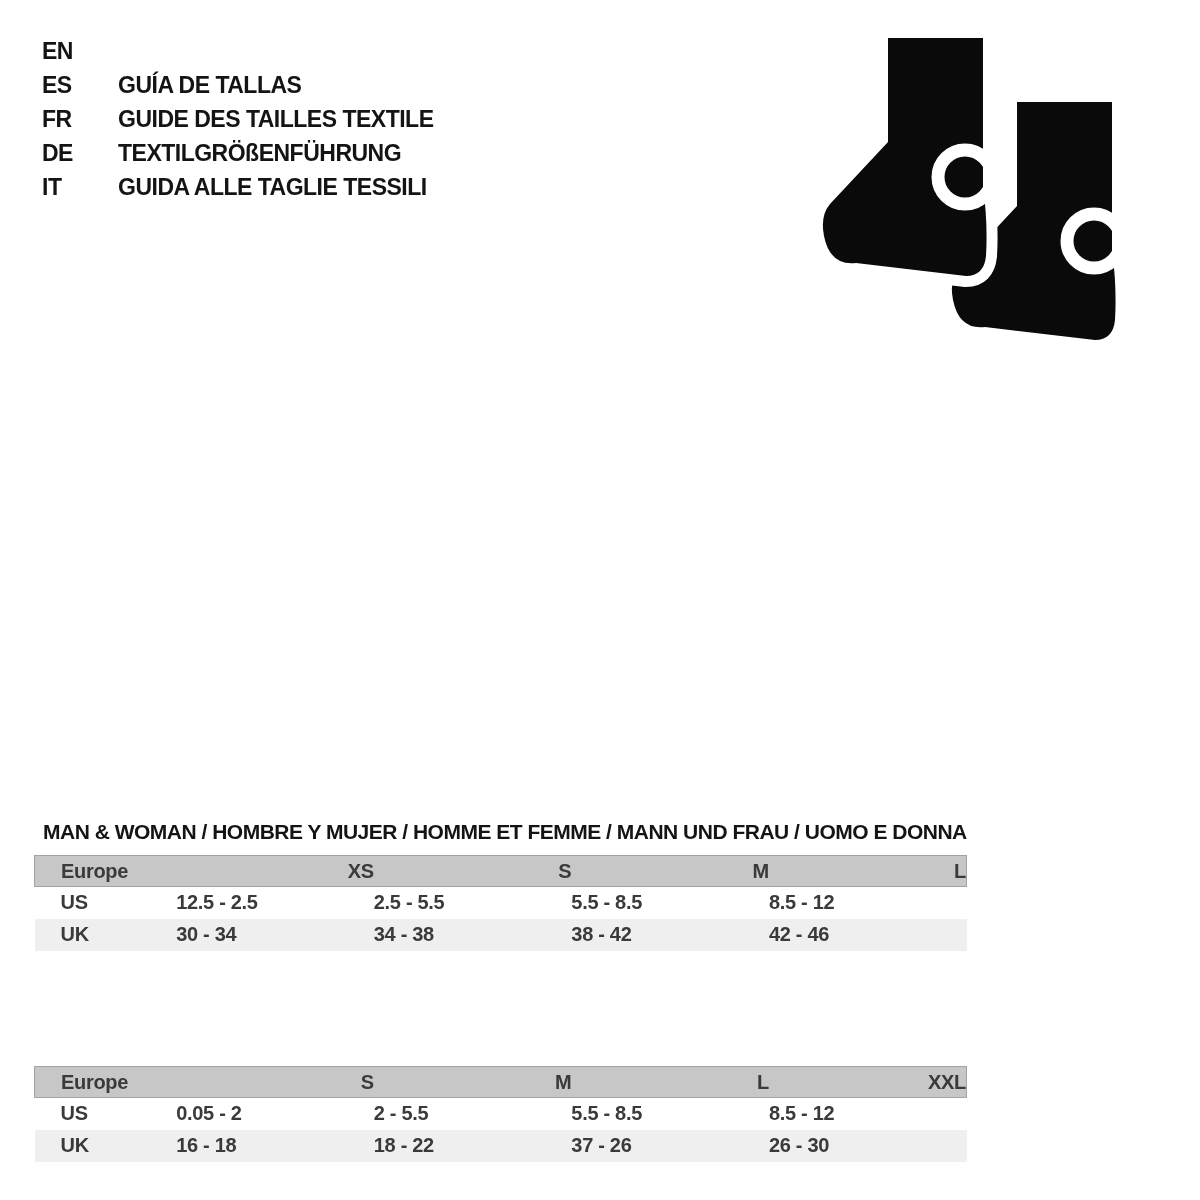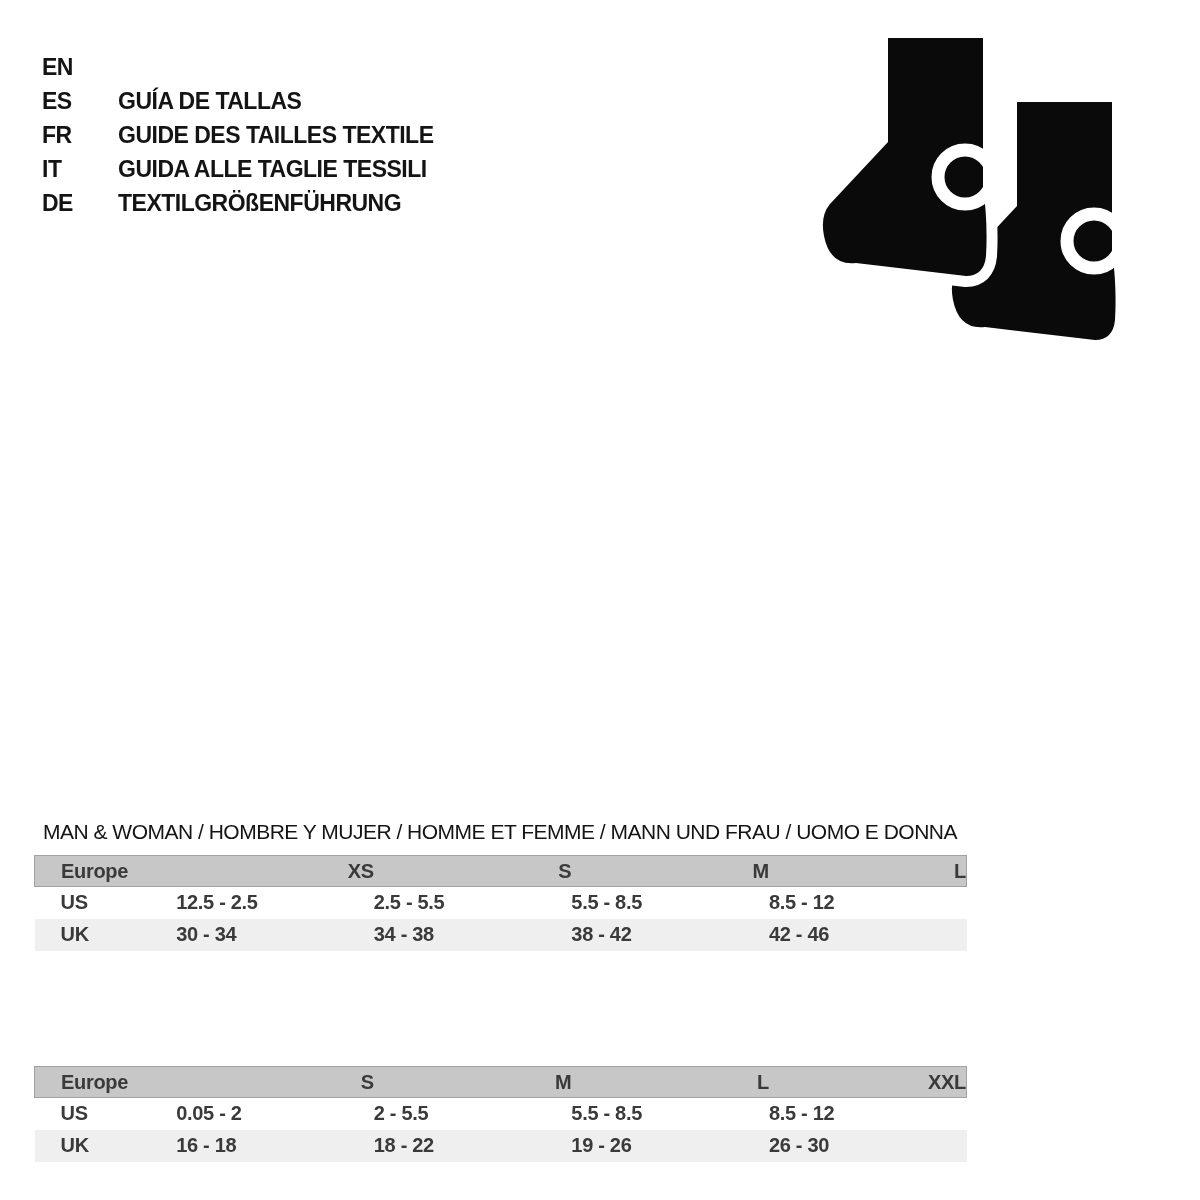--- a/index.html
+++ b/index.html
@@ -16,41 +16,40 @@
 
   
   .lang-block { position: absolute; left: 42px; top: 38px; }
   .lang-row { display: flex; height: 34px; align-items: flex-start; }
   .lang-code, .lang-label {
     font-size: 23px;
     font-weight: 700;
     letter-spacing: -0.5px;
     color: var(--heading-text, #141414);
     white-space: nowrap;
-    margin-top: 16px;
   }
   .lang-code { width: 76px; }
 
   
   .category-title {
     position: absolute; left: 42px; top: 221px; margin: 0;
     font-size: 24px; font-weight: 700; letter-spacing: -0.5px;
     color: var(--heading-text, #141414); white-space: nowrap;
   }
 
   
   .socks-art { position: absolute; left: 805px; top: 25px; }
   .sock-halo { fill: #ffffff; stroke: #ffffff; stroke-width: 22px; stroke-linejoin: round; }
   .sock-fill { fill: var(--icon-color, #0a0a0a); }
   .heel-ring { fill: none; stroke: #ffffff; stroke-width: 13px; }
 
   
   .table-title {
     position: absolute; left: 43px; margin: 0;
-    font-size: 21px; font-weight: 400; letter-spacing: -0.5px;
+    font-size: 21px; font-weight: 700; letter-spacing: -0.5px;
     color: var(--heading-text, #141414); white-space: nowrap;
   }
   .table-title.t1 { top: 820px; }
   .table-title.t2 { top: 1031px; }
 
   
   .size-table {
     position: absolute; left: 34px; width: 933px;
     border-collapse: collapse; table-layout: fixed;
     font-size: 20px; font-weight: 700; letter-spacing: -0.3px;
@@ -83,26 +82,26 @@
     </div>
     <div class="lang-row">
       <span class="lang-code">ES</span>
       <span class="lang-label">GUÍA DE TALLAS</span>
     </div>
     <div class="lang-row">
       <span class="lang-code">FR</span>
       <span class="lang-label">GUIDE DES TAILLES TEXTILE</span>
     </div>
     <div class="lang-row">
+      <span class="lang-code">DE</span>
+      <span class="lang-label">TEXTILGRÖßENFÜHRUNG</span>
+    </div>
+    <div class="lang-row">
       <span class="lang-code">IT</span>
       <span class="lang-label">GUIDA ALLE TAGLIE TESSILI</span>
-    </div>
-    <div class="lang-row">
-      <span class="lang-code">DE</span>
-      <span class="lang-label">TEXTILGRÖßENFÜHRUNG</span>
     </div>
   </section>
 
 
   <svg class="socks-art" width="340" height="345" viewBox="0 0 340 345" aria-hidden="true">
     <defs>
       <path id="sockPath" d="M 70 0 L 165 0 L 165 148 Q 170 185 168 218 Q 166 238 148 238 L 38 225 Q 12 228 6 198 Q 2 178 12 166 L 70 104 Z"></path>
     </defs>
 
     <g transform="translate(142,77)">
@@ -175,19 +174,19 @@
         <td class="lbl">US</td>
         <td>0.05 - 2</td>
         <td>2 - 5.5</td>
         <td>5.5 - 8.5</td>
         <td>8.5 - 12</td>
       </tr>
       <tr class="alt">
         <td class="lbl">UK</td>
         <td>16 - 18</td>
         <td>18 - 22</td>
-        <td>19 - 26</td>
+        <td>37 - 26</td>
         <td>26 - 30</td>
       </tr>
     </tbody>
   </table>
 
 </div>
 
 </body></html>

